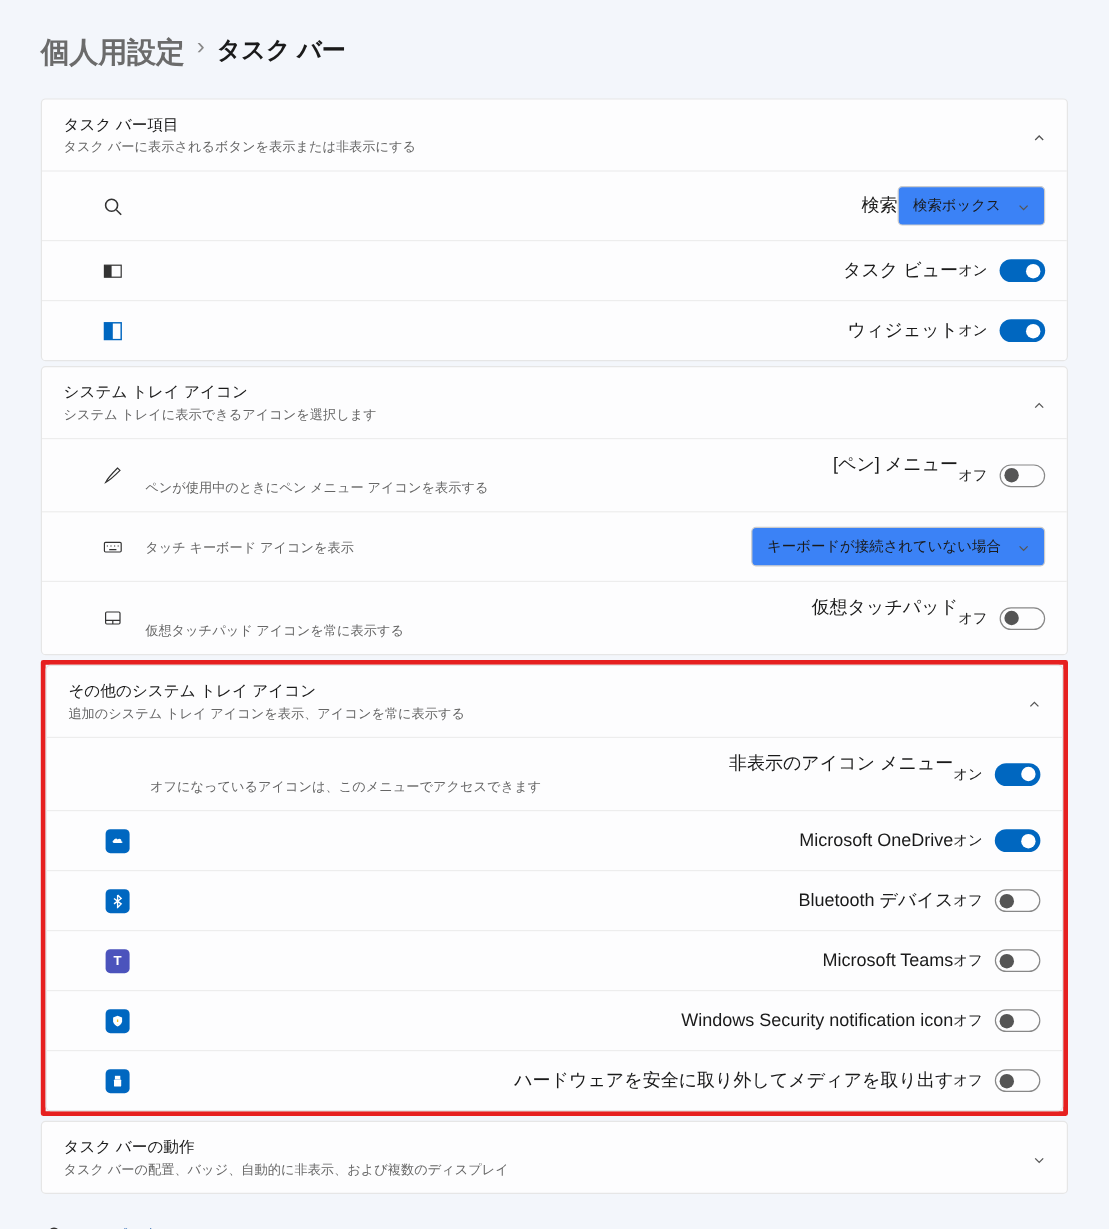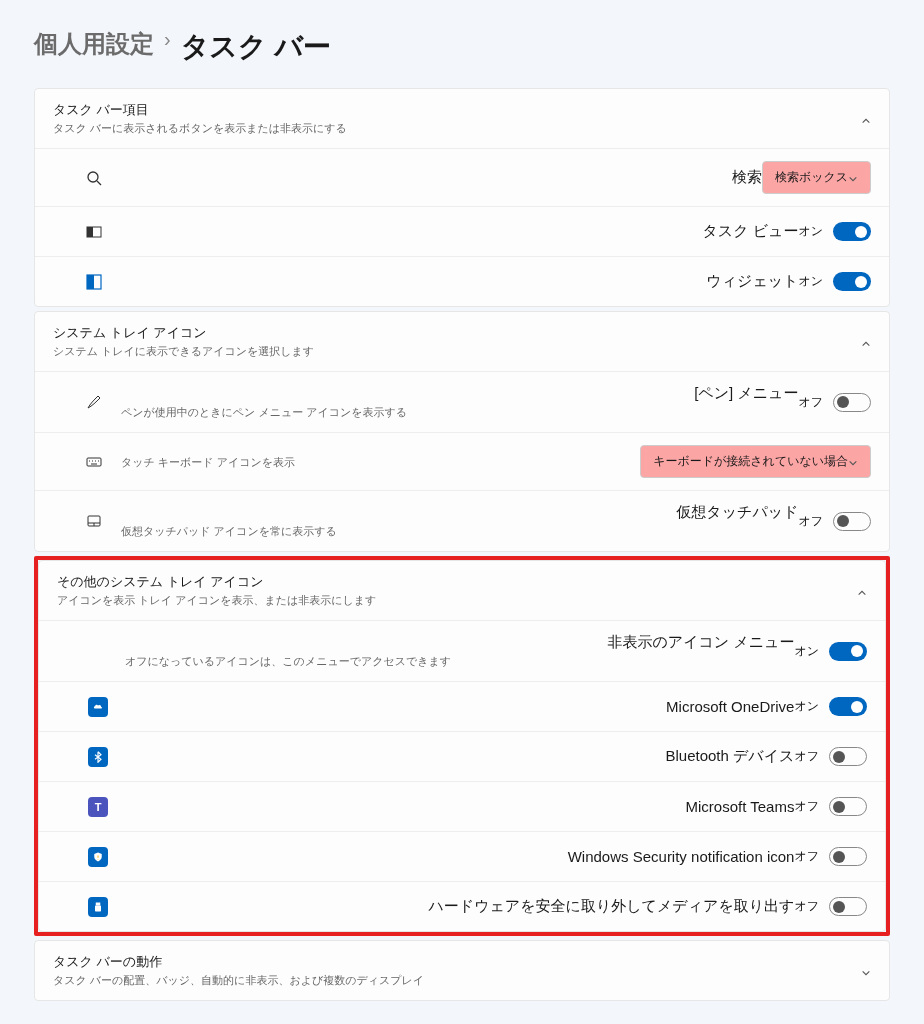--- a/index.html
+++ b/index.html
@@ -20,21 +20,21 @@
       font-size: 24px;
       font-weight: 600;
       color: #6b6b6b;
       cursor: pointer;
     }
     .breadcrumb-sep {
       font-size: 20px;
       color: #888;
     }
     .breadcrumb-current {
-      font-size: 28px;
+      font-size: 20px;
       font-weight: 600;
       color: #1a1a1a;
     }
     .section {
       background: #fdfdfe;
       border: 1px solid #e6e6e6;
       border-radius: 4px;
       margin-bottom: 4px;
     }
     .section-highlighted {
@@ -115,25 +115,26 @@
       width: 12px;
       height: 12px;
       border-radius: 50%;
       top: 50%;
       transform: translateY(-50%);
     }
     .toggle.on .knob { background: #fff; right: 4px; }
     .toggle.off .knob { background: #555; left: 3px; }
     .dropdown {
       border: 1px solid #ccc;
-      background: #fca5a5;
+      background: #3b82f6;
       border-radius: 4px;
       padding: 7px 12px;
       display: flex;
       align-items: center;
+      gap: 14px;
       font-size: 12px;
       cursor: pointer;
     }
     .chevron {
       display: inline-block;
       width: 10px;
       height: 10px;
     }
     .chevron svg { width: 100%; height: 100%; }
     .app-icon {
@@ -311,21 +312,21 @@
         </div>
     </div>
   </div>
 </div>
 
 <div class="section-highlighted">
 <div class="section">
   <div class="section-header">
     <div class="section-header-text">
       <div class="section-title">その他のシステム トレイ アイコン</div>
-      <div class="section-subtitle">アイコンを表示 トレイ アイコンを表示、または非表示にします</div>
+      <div class="section-subtitle">追加のシステム トレイ アイコンを表示、アイコンを常に表示する</div>
     </div>
     <span class="chevron"><svg viewBox="0 0 12 12">
             <path d="M2 8 L6 4 L10 8" stroke="#555" stroke-width="1.3" fill="none"></path>
           </svg></span>
   </div>
 
   <div class="row">
     <div class="row-icon"></div>
     <div class="row-text">
       <div class="row-label">非表示のアイコン メニュー</div>

